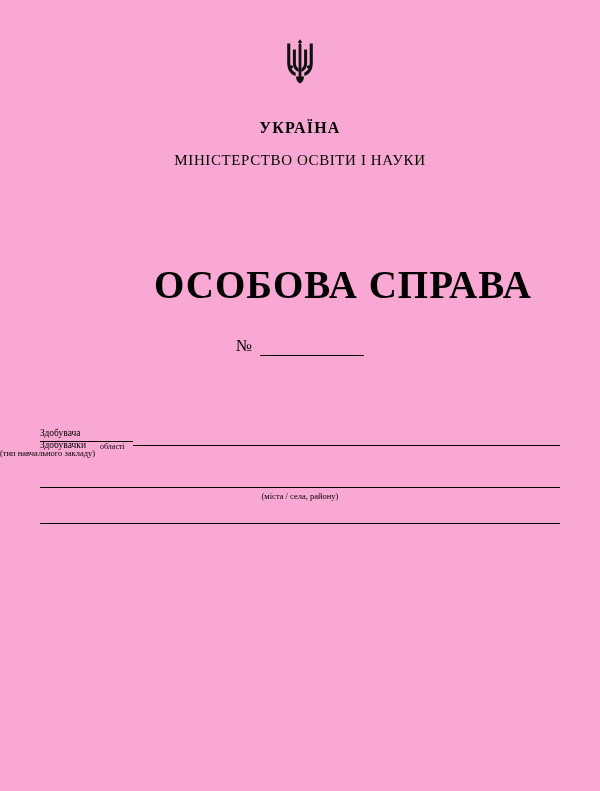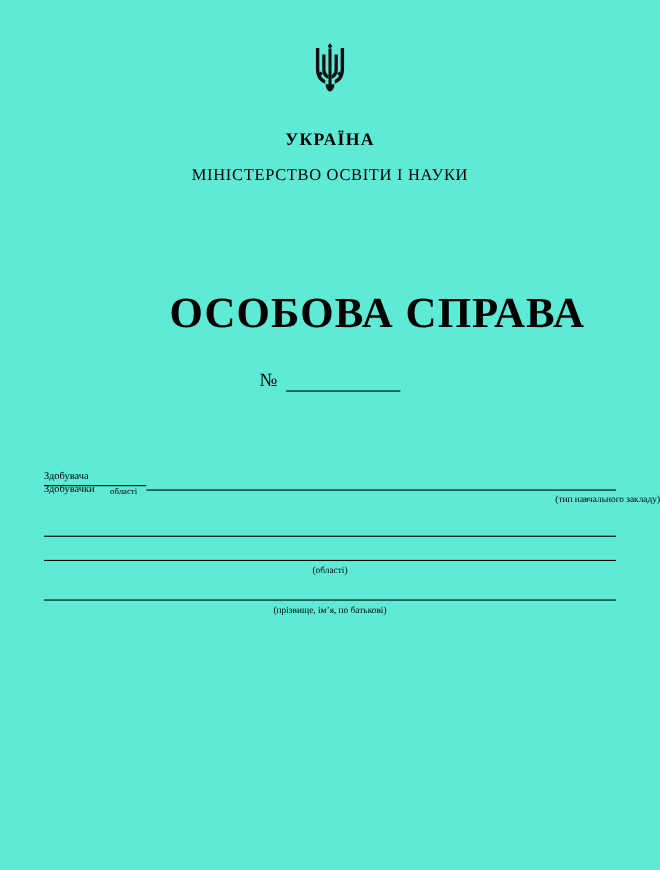--- a/index.html
+++ b/index.html
@@ -12,21 +12,21 @@
     height: 791px;
     position: relative;
     font-family: "Liberation Serif", serif;
     color: #000000;
     overflow: hidden;
   }
 
   .page {
     position: absolute;
     inset: 0;
-    background: #5eead4;
+    background: #f9a8d4;
   }
 
   
   .emblem-wrap {
     position: absolute;
     top: 38px;
     left: 0;
     width: 100%;
     display: flex;
     justify-content: center;
@@ -132,21 +132,21 @@
     left: 133px;
     top: 21px;
     right: 40px;
     border-bottom: 1.3px solid #000;
   }
   .field-1 .caption-1 {
     position: absolute;
     left: 0;
     top: 24px;
     width: 100%;
-    text-align: right;
+    text-align: left;
     font-size: 8.5px;
     line-height: 11px;
   }
 
   .field-block {
     margin: 0 40px;
     padding-top: 21px;
   }
   .field-block .rule {
     border-bottom: 1.3px solid #000;
@@ -199,27 +199,23 @@
         <div>Здобувачки</div>
       </div>
       <span class="prefix osv" style="position:absolute; left:100px; top:17px; font-size:8px;">області</span>
       <div class="rule-a"></div>
       <div class="rule-b"></div>
       <div class="caption-1">(тип навчального закладу)</div>
     </div>
 
     <div class="field-block">
       <div class="rule"></div>
+      <div class="caption">(міста / села, району)</div>
     </div>
 
     <div class="field-block">
       <div class="rule"></div>
-      <div class="caption">(області)</div>
     </div>
 
-    <div class="field-block">
-      <div class="rule"></div>
-      <div class="caption">(прізвище, ім’я, по батькові)</div>
-    </div>
 
   </div>
 
 </div>
 
 </body></html>

